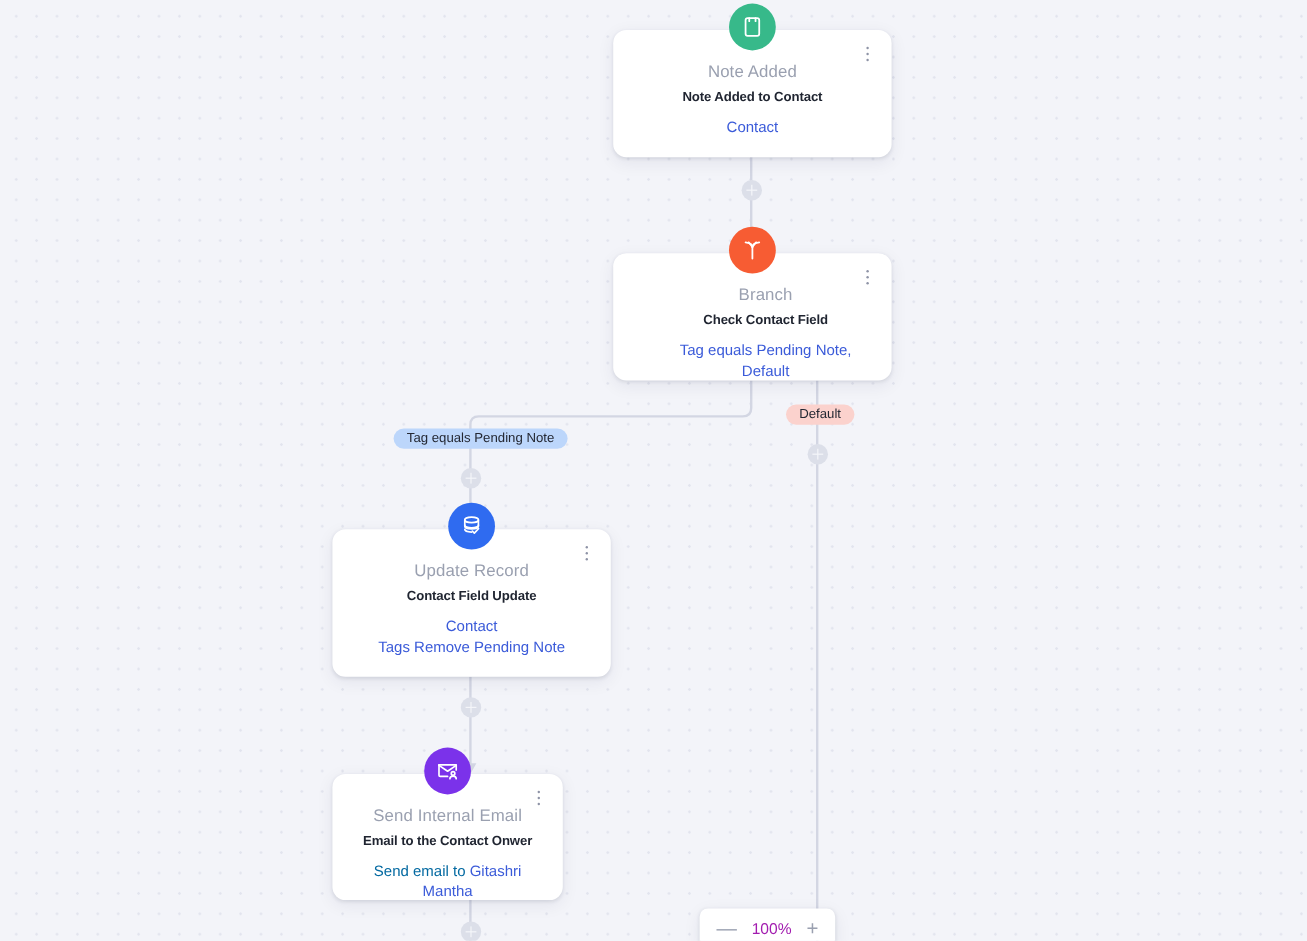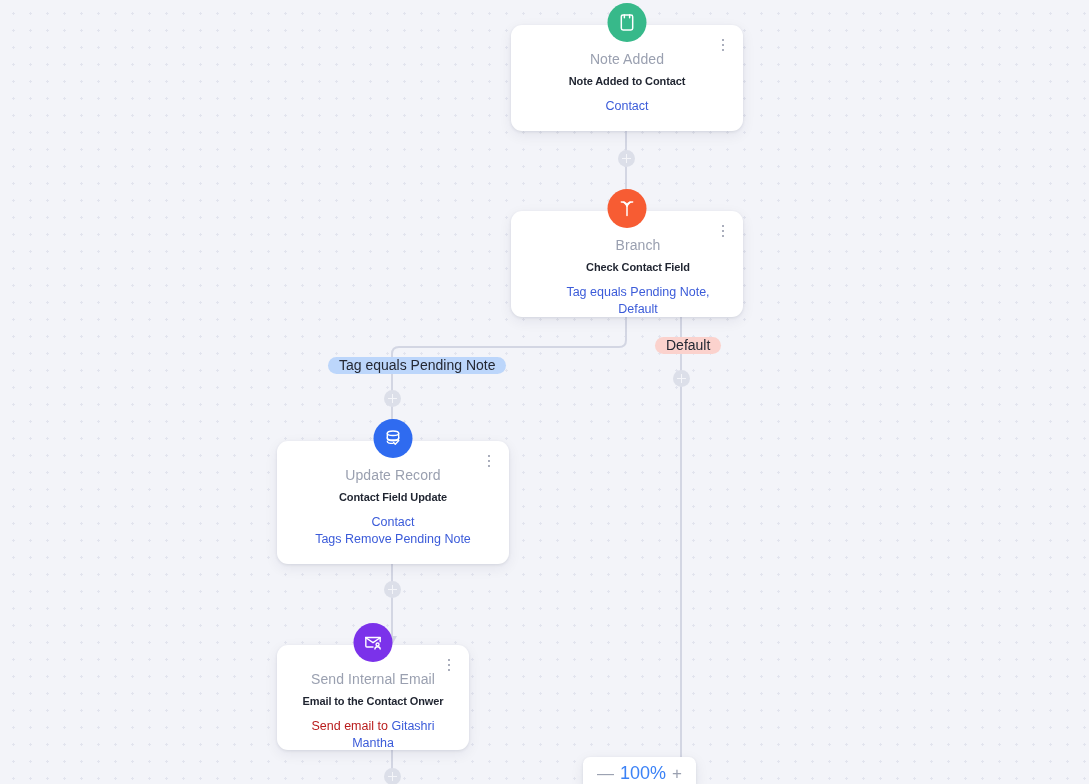--- a/index.html
+++ b/index.html
@@ -72,29 +72,29 @@
     padding:0 14px;
   }
   .node-title {
     font-size:11px; font-weight:700; color:#1f2430;
     margin-top:8px; padding:0 14px; letter-spacing:-.1px;
   }
   .node-links {
     margin-top:11px; padding:0 14px 14px;
     font-size:12.5px; color:#3b5bd9; line-height:17px;
   }
-  .node-links .plain { color:#b91c1c; }
+  .node-links .plain { color:#0369a1; }
   .node-links a { color:#3b5bd9; text-decoration:none; cursor:pointer; }
 
   
   .pill {
     position:absolute;
     height:17px; line-height:17px;
     border-radius:9px;
-    font-size:14px;
+    font-size:11px;
     padding:0 11px;
     white-space:nowrap;
     color:#242833;
   }
   .pill-blue { background:#bcd6fb;text-align:right; }
   .pill-pink { background:#fbd2cd; }
 
   
   #zoom-widget {
     position:absolute;
@@ -103,21 +103,21 @@
     background:#ffffff;
     border-radius:7px;
     box-shadow:0 1px 3px rgba(30,35,70,.10), 0 4px 14px rgba(30,35,70,.08);
     display:flex; align-items:center; justify-content:space-between;
     padding:0 14px;
   }
   .zoom-sign {
     font-size:17px; color:#9aa0b0; cursor:pointer;
     line-height:1; user-select:none;
   }
-  #zoom-level { font-size:18px; color:#3b82f6; font-weight:400; }
+  #zoom-level { font-size:13px; color:#a21caf; font-weight:400; }
 </style>
 </head>
 <body>
 
 <div id="canvas">
 
   <svg id="wires">
 
     <path class="wire" d="M626,131 L626,205"></path>
     <polygon points="626,211 621,202 631,202" fill="#d3d6e3"></polygon>

